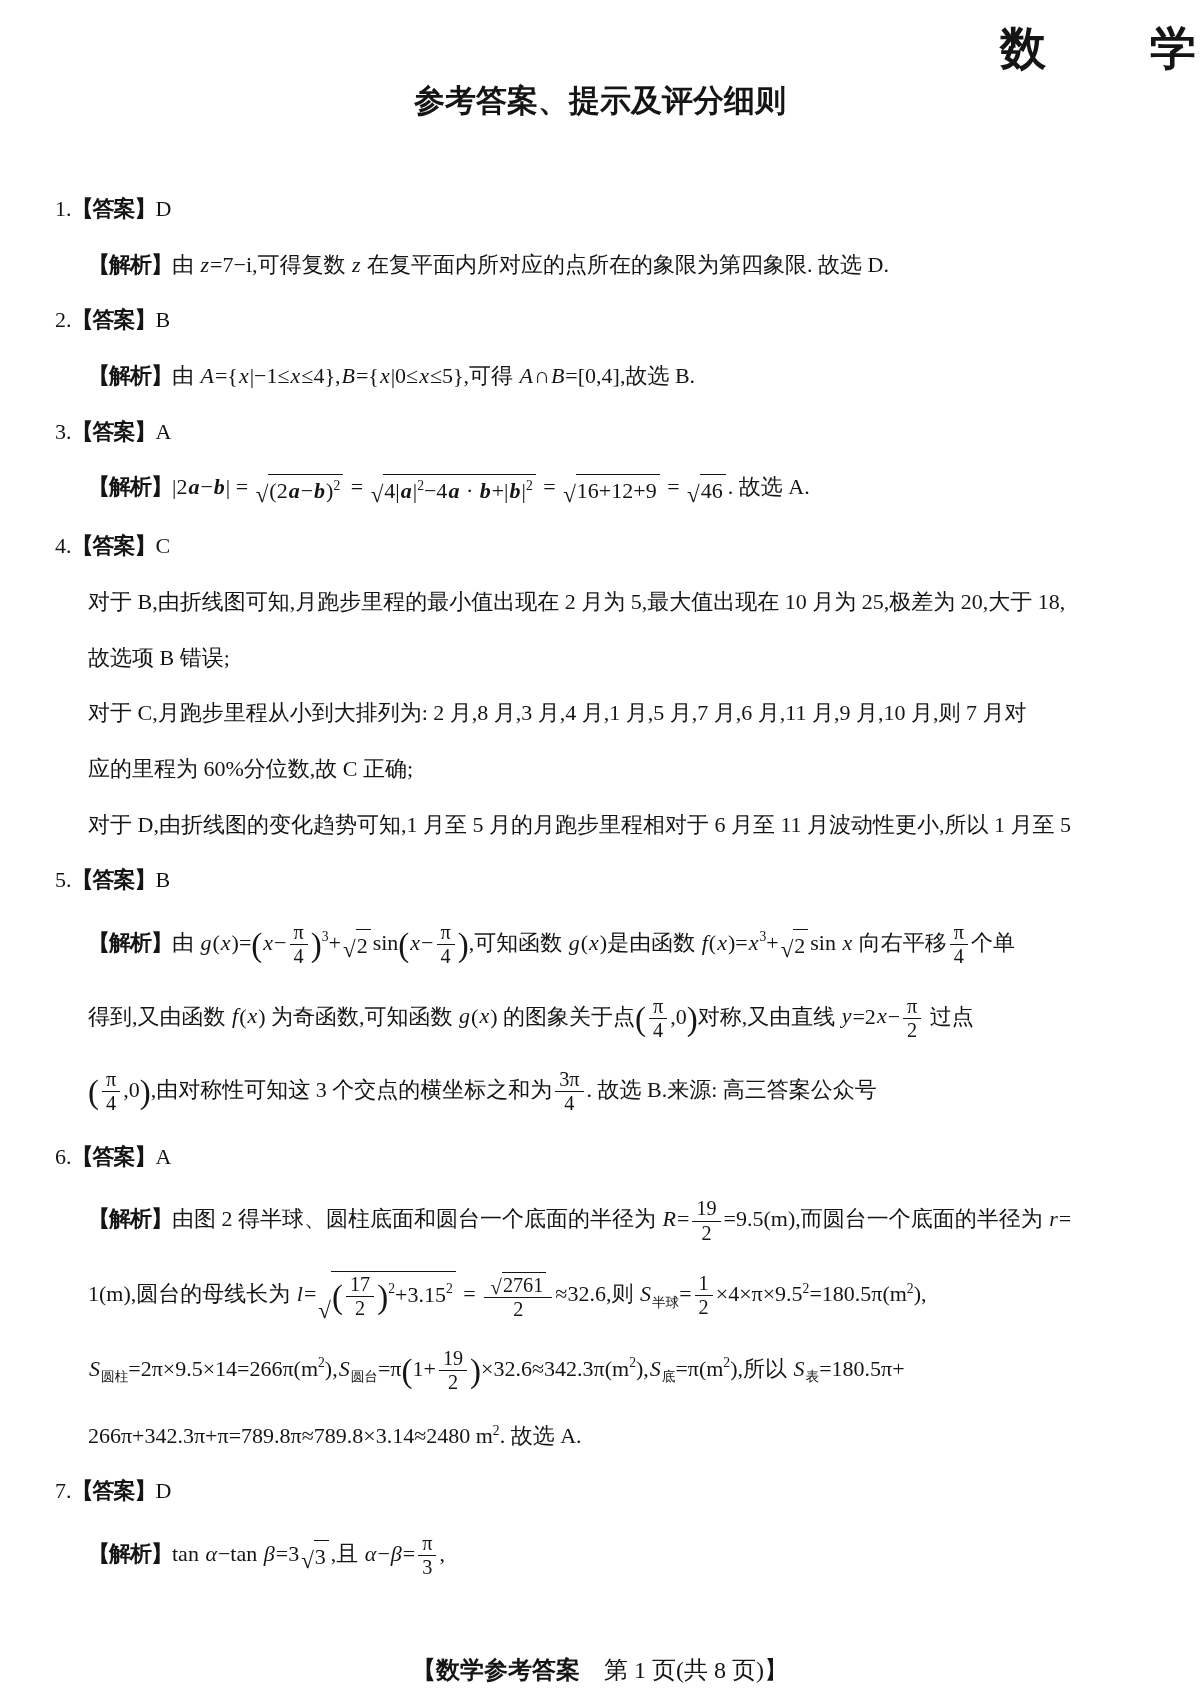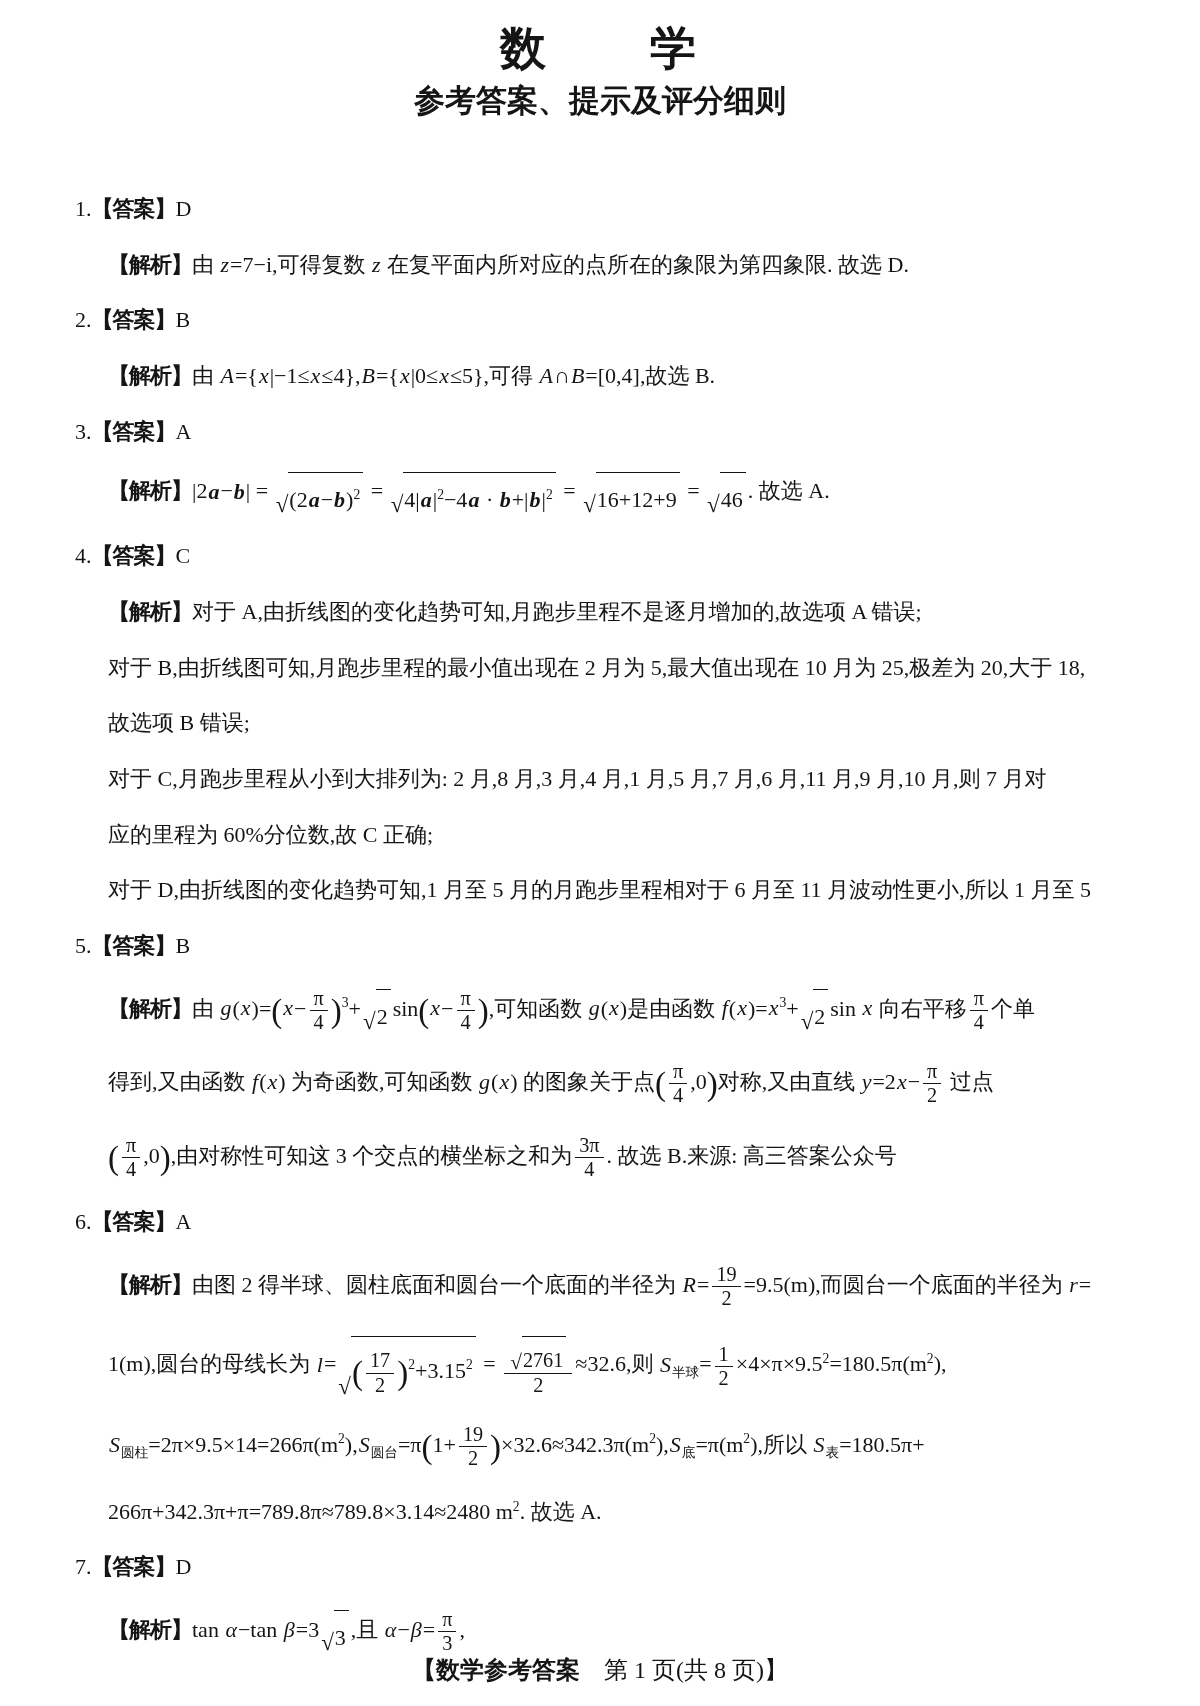--- a/index.html
+++ b/index.html
@@ -2,50 +2,50 @@
 <html><head>
 <meta charset="utf-8">
 <style>
   html,body{margin:0;padding:0;background:#e8e8e8;}
   .page{
     width:1200px;height:1706px;margin:0 auto;background:#ffffff;
     position:relative;overflow:hidden;color:#151515;
     font-family:"Liberation Serif","DejaVu Serif",serif;
   }
   .title{
-    text-align:center;padding-top:18px;font-size:46px;font-weight:bold;
+    text-align:right;padding-top:18px;font-size:46px;font-weight:bold;
     font-family:"Liberation Sans","DejaVu Sans",sans-serif;
     letter-spacing:4px;
   }
   .subtitle{
     text-align:center;margin-top:0;font-size:31px;font-weight:bold;
     font-family:"Liberation Sans","DejaVu Sans",sans-serif;
   }
   .content{
     margin-top:72px;padding:0 50px 0 55px;font-size:22px;line-height:1.35;
   }
-  .para{margin-bottom:26px;margin-left:20px;}
+  .para{margin-bottom:26px;}
   .para.cont{padding-left:33px;}
   .label{
     font-family:"Liberation Sans","DejaVu Sans",sans-serif;
     font-weight:900;letter-spacing:-1px;
   }
   .mi{font-style:italic;padding:0 1px;}
   .bv{font-weight:bold;}
   sup{font-size:0.62em;}
   sub{font-size:0.62em;}
   .frac{
     display:inline-flex;flex-direction:column;text-align:center;
     vertical-align:middle;font-size:0.92em;line-height:1.15;margin:0 3px;
   }
   .frac .fn{padding:0 4px;border-bottom:1.6px solid #151515;}
   .frac .fd{padding:0 4px;}
   .sqrt{display:inline-flex;vertical-align:middle;margin:0 2px;}
   .sqrt .rad{align-self:flex-end;font-size:1.05em;line-height:1.05;transform:translateY(1px);}
-  .sqrt .radi{border-top:1.6px solid #151515;padding:12px 3px 0 1px;display:inline-block;}
+  .sqrt .radi{border-top:1.6px solid #151515;padding:1px 3px 0 1px;display:inline-block;}
   .bigp{font-size:1.5em;vertical-align:middle;line-height:0;}
   .footer{
     position:absolute;bottom:20px;left:0;width:100%;text-align:center;font-size:24px;
   }
   .footer .fbold{
     font-family:Liberation Sans, sans-serif;font-weight:900;
   }
 </style>
 </head>
 <body>
@@ -66,21 +66,20 @@
           <span class="rad">√</span>
           <span class="radi">4|<span class="mi bv">a</span>|<sup>2</sup>−4<span class="mi bv">a</span> · <span class="mi bv">b</span>+|<span class="mi bv">b</span>|<sup>2</sup></span>
         </span> = <span class="sqrt">
           <span class="rad">√</span>
           <span class="radi">16+12+9</span>
         </span> = <span class="sqrt">
           <span class="rad">√</span>
           <span class="radi">46</span>
         </span>. 故选 A.</div>
       <div class="para">4.<span class="label">【答案】</span>C</div>
-      <div class="para cont"><span class="label">【解析】</span>对于 A,由折线图的变化趋势可知,月跑步里程不是逐月增加的,故选项 A 错误;</div>
       <div class="para cont">对于 B,由折线图可知,月跑步里程的最小值出现在 2 月为 5,最大值出现在 10 月为 25,极差为 20,大于 18,</div>
       <div class="para cont">故选项 B 错误;</div>
       <div class="para cont">对于 C,月跑步里程从小到大排列为: 2 月,8 月,3 月,4 月,1 月,5 月,7 月,6 月,11 月,9 月,10 月,则 7 月对</div>
       <div class="para cont">应的里程为 60%分位数,故 C 正确;</div>
       <div class="para cont">对于 D,由折线图的变化趋势可知,1 月至 5 月的月跑步里程相对于 6 月至 11 月波动性更小,所以 1 月至 5</div>
       <div class="para">5.<span class="label">【答案】</span>B</div>
       <div class="para cont"><span class="label">【解析】</span>由 <span class="mi">g</span>(<span class="mi">x</span>)=<span class="bigp">(</span><span class="mi">x</span>−<span class="frac">
           <span class="fn">π</span>
           <span class="fd">4</span>
         </span><span class="bigp">)</span><sup>3</sup>+<span class="sqrt">

